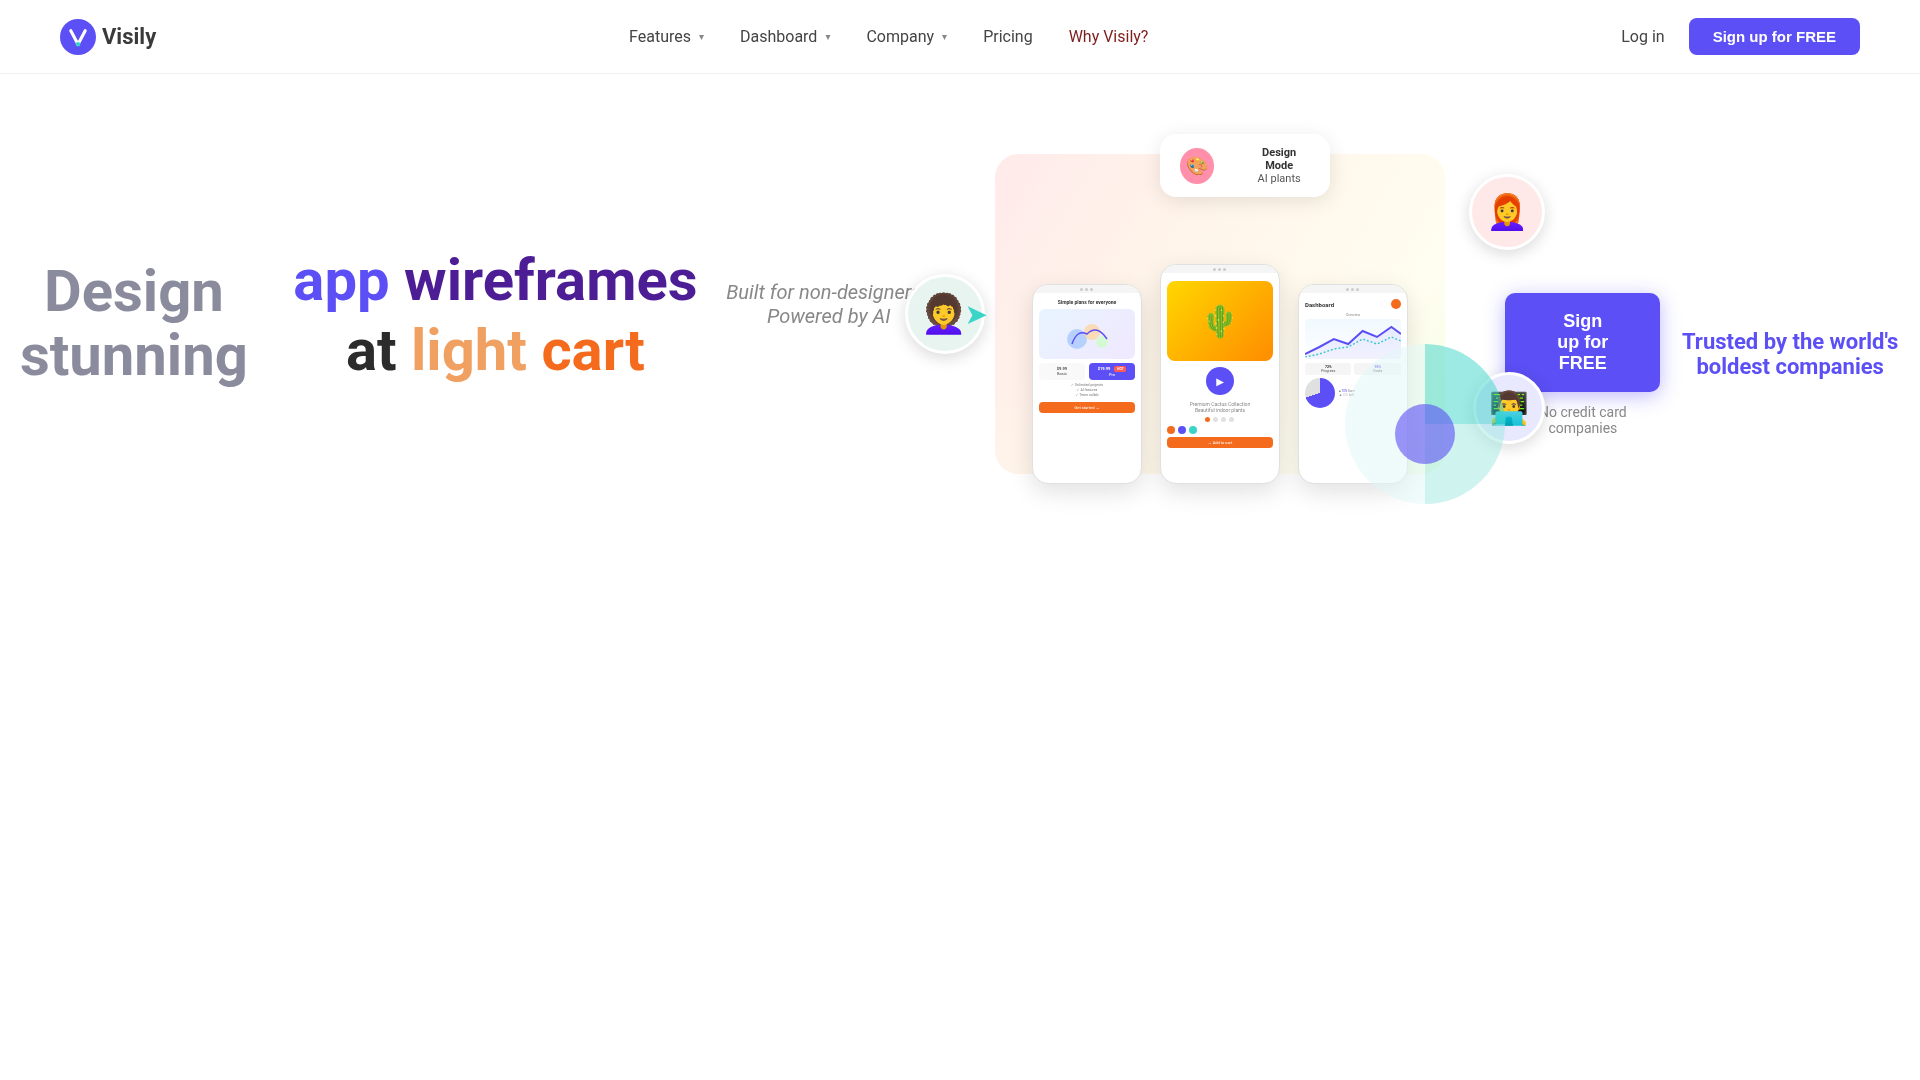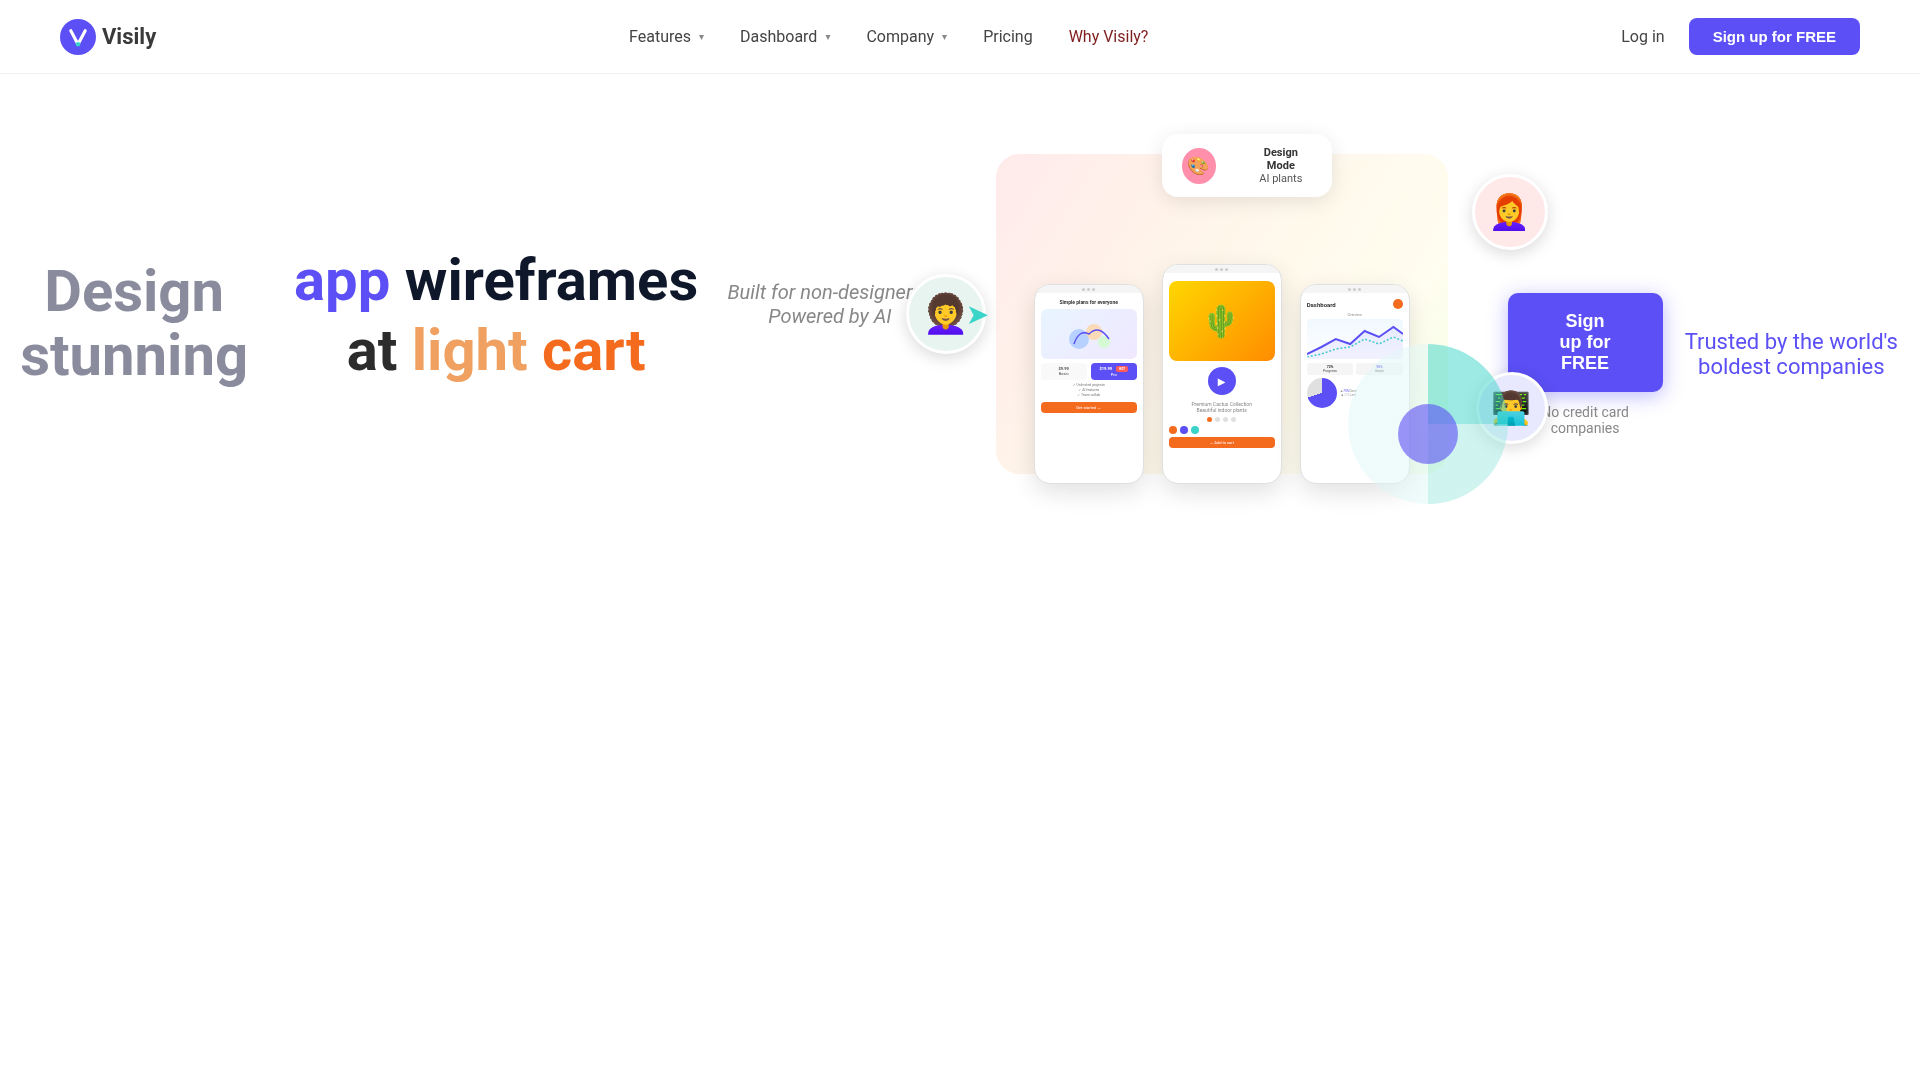--- a/index.html
+++ b/index.html
@@ -34,21 +34,21 @@
       display: flex; flex-direction: row; align-items: center;
       padding-top: 60px; text-align: center;
     }
     .hero-title-top {
       font-size: 58px; font-weight: 700; color: #8b8b9e; line-height: 1.1;
     }
     .hero-title-bottom {
       font-size: 58px; font-weight: 700; line-height: 1.2; margin-bottom: 16px;
     }
     .t-app { color: #5b4ff5; }
-    .t-wireframes { color: #0f172a; margin-top: 12px; }
+    .t-wireframes { color: #4c1d95; margin-top: 12px; }
     .t-at { color: #2c2c2c; }
     .t-light { color: #f0a060; }
     .t-speed { color: #f56b1e; }
     .hero-subtitle {
       font-size: 20px; color: #888; font-style: italic; margin-bottom: 40px;
     }
 
     
     .preview-container {
       position: relative; width: 780px; height: 320px; margin: 0 auto;
@@ -183,21 +183,21 @@
       padding: 18px 48px; border-radius: 10px;
       font-size: 18px; font-weight: 700; cursor: pointer;
       box-shadow: 0 4px 20px rgba(91,79,245,0.4);
     }
     .cta-note { font-size: 14px; color: #888; }
 
     
     .trusted-section {
       text-align: center; margin-top: 60px;
     }
-    .trusted-title { font-size: 22px; font-weight: 400; color: #5b4ff5; }
+    .trusted-title { font-size: 22px; font-weight: 700; color: #5b4ff5; }
 
     
     .visily-v {
       width: 36px; height: 36px;
     }
   </style>
 </head>
 <body>
 
 <nav>

